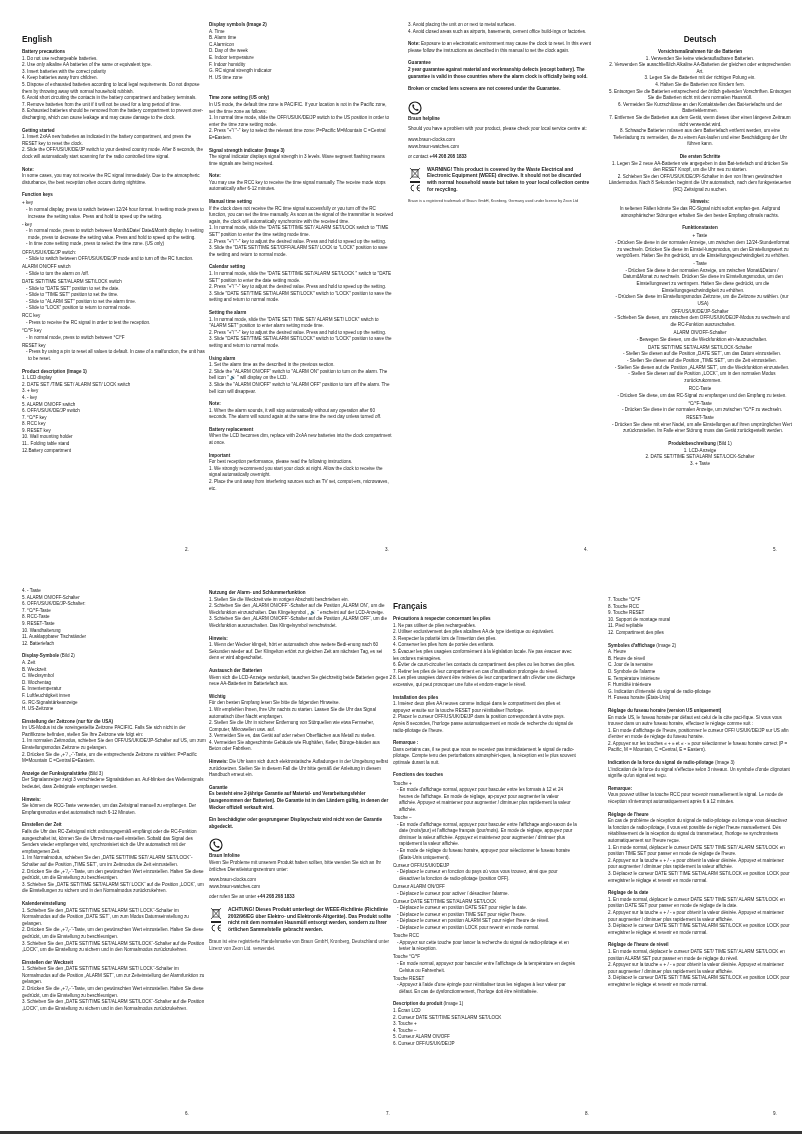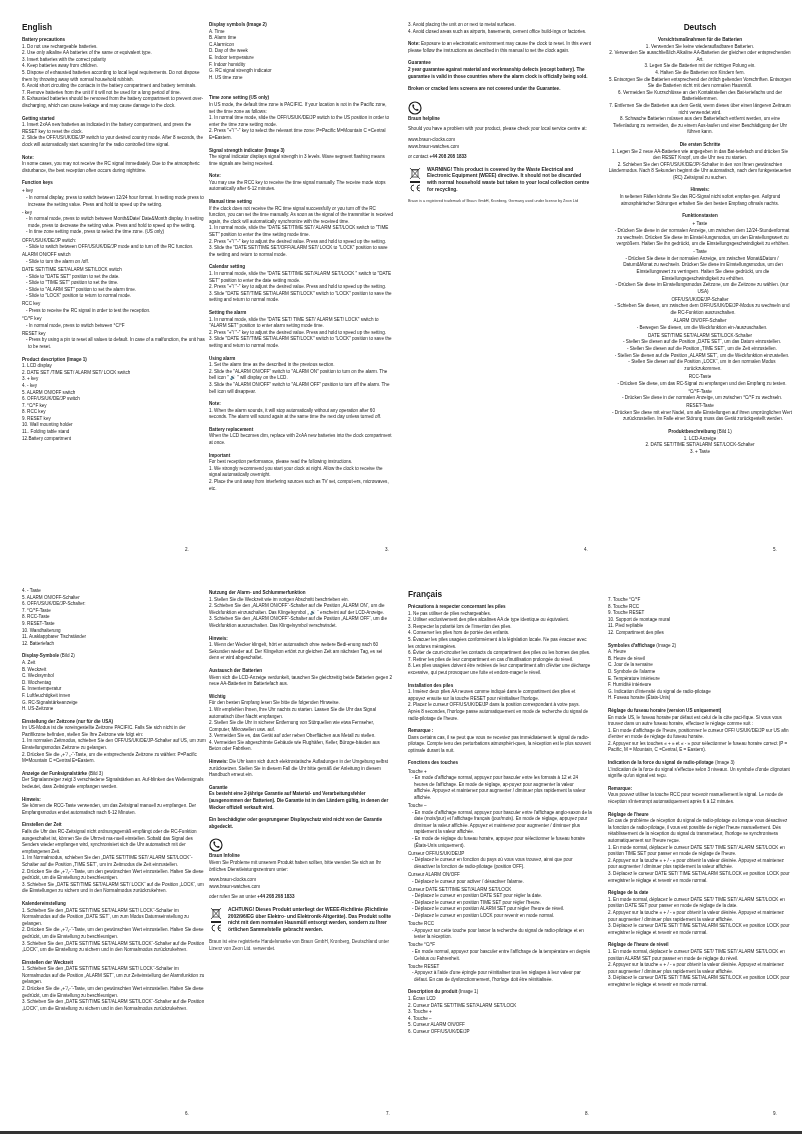--- a/index.html
+++ b/index.html
@@ -1,20 +1,20 @@
 <!DOCTYPE html>
 <html><head>
 <meta charset="utf-8">
 <style>
   html, body { margin:0; padding:0; background:#ffffff; }
   body { width:802px; height:1134px; position:relative; overflow:hidden;
          font-family:"Liberation Sans", sans-serif; color:#1a1a1a; }
   .page { position:absolute; width:184px; font-size:4.6px; line-height:6.6px; }
   .page p { margin:0; }
-  .lang-title { font-size:8.3px; font-weight:bold; line-height:10px; margin:0 0 5px 0; }
+  .lang-title { font-size:8.3px; font-weight:bold; line-height:10px; margin:12px 0 5px 0; }
   .section { margin:0 0 6px 0; }
   .h { font-weight:bold; margin:0; }
   .h .n { font-weight:normal; }
   .ind2 { padding-left:6px; text-indent:-2px; }
   .sub { margin-top:1.5px; }
   .bold { font-weight:bold; }
   .pagenum { position:absolute; font-size:4.6px; }
   .spacer { height:8px; }
   .icon-phone { display:block; width:14px; height:14px; margin:8px 0 1px 0; }
   .weee { display:flex; gap:5px; margin:4px 0 6px 0; }
@@ -450,21 +450,21 @@
         <path d="M5 1 A3 3 0 1 0 5 7" fill="none" stroke="#222" stroke-width="0.9"></path>
         <path d="M11 1 A3 3 0 1 0 11 7 M8 4 L10.5 4" fill="none" stroke="#222" stroke-width="0.9"></path>
       </svg>
     </div>
     <div class="weee-text">ACHTUNG! Dieses Produkt unterliegt der WEEE-Richtlinie (Richtlinie 2002/96/EG über Elektro- und Elektronik-Altgeräte). Das Produkt sollte nicht mit dem normalen Hausmüll entsorgt werden, sondern zu Ihrer örtlichen Sammelstelle gebracht werden.</div>
   </div>
   <p style="color:#333;">Braun ist eine registrierte Handelsmarke von Braun GmbH, Kronberg, Deutschland unter Lizenz von Zeon Ltd. verwendet.</p>
 </div>
 <div class="pagenum" style="left:386px; top:1111px;">7.</div>
 
-<div class="page" style="left:408px; top:589px;">
+<div class="page" style="left:393px; top:589px;">
   <div class="lang-title">Français</div>
   <div class="section">
     <p class="h">Précautions à respecter concernant les piles</p>
     <div>
         <p>1. Ne pas utiliser de piles rechargeables.</p>
         <p>2. Utiliser exclusivement des piles alcalines AA de type identique ou équivalent.</p>
         <p>3. Respecter la polarité lors de l'insertion des piles.</p>
         <p>4. Conserver les piles hors de portée des enfants.</p>
         <p>5. Évacuer les piles usagées conformément à la législation locale. Ne pas évacuer avec les ordures ménagères.</p>
         <p>6. Éviter de court-circuiter les contacts du compartiment des piles ou les bornes des piles.</p>

